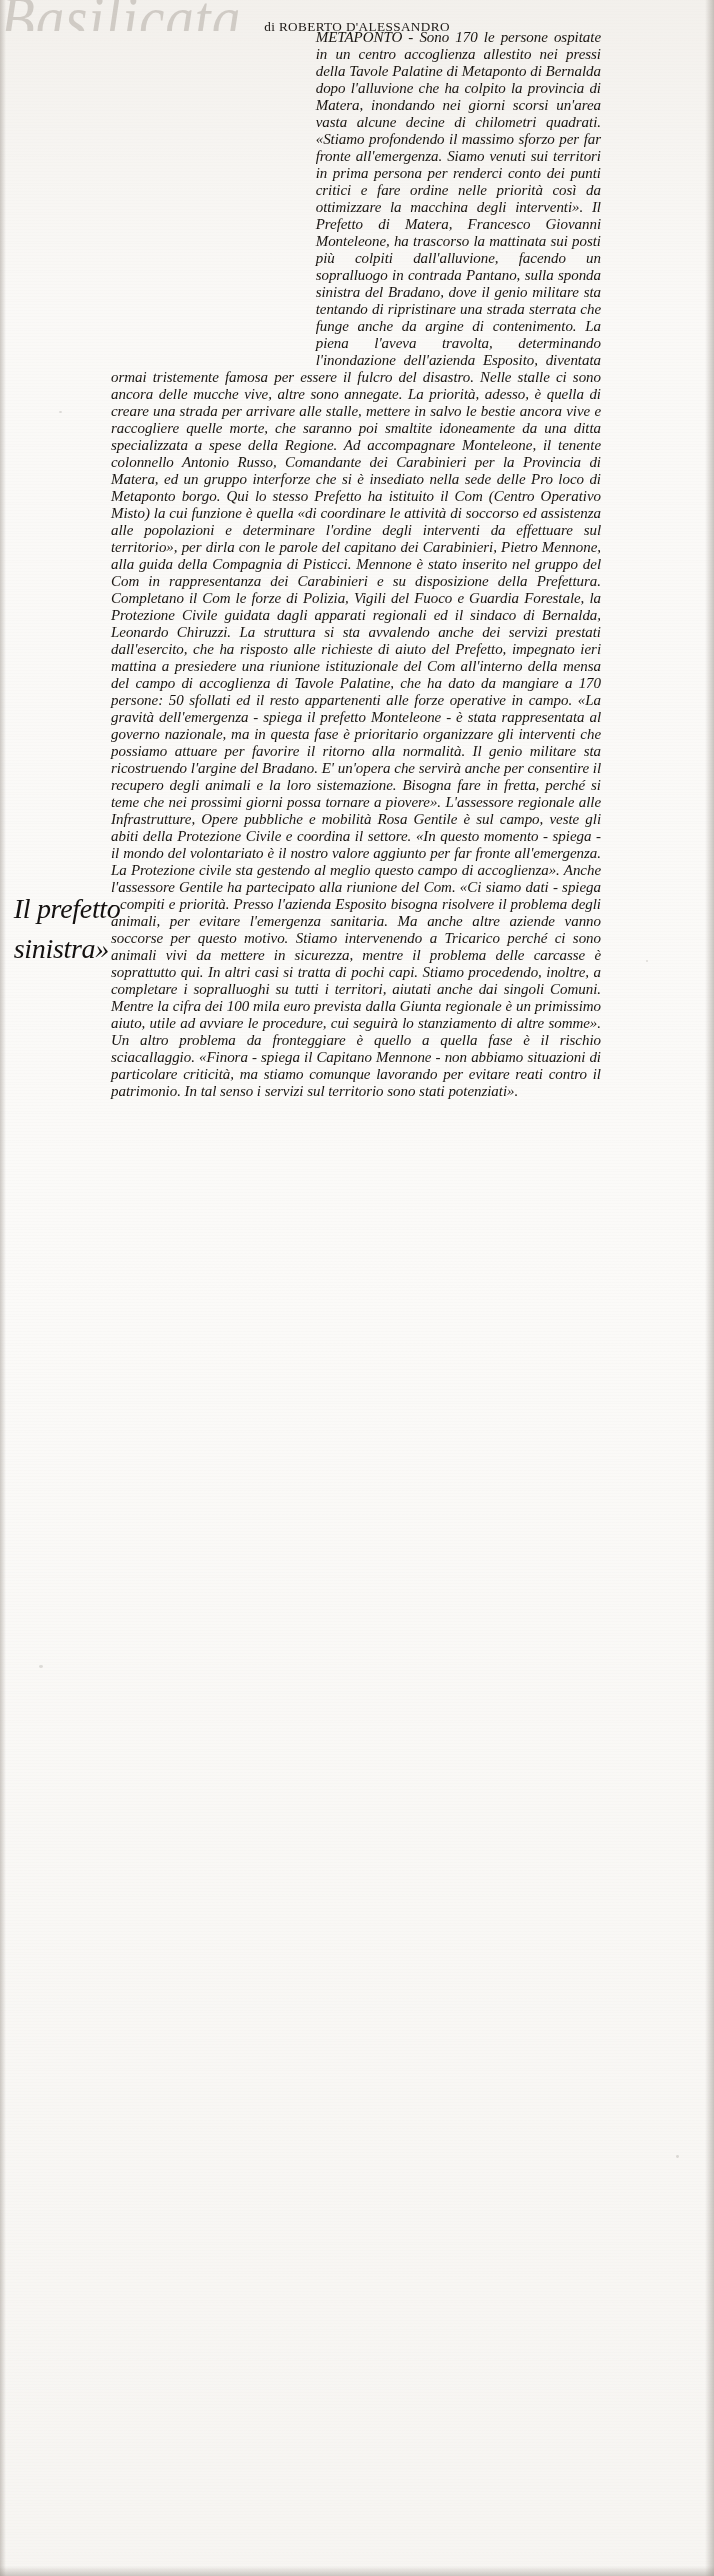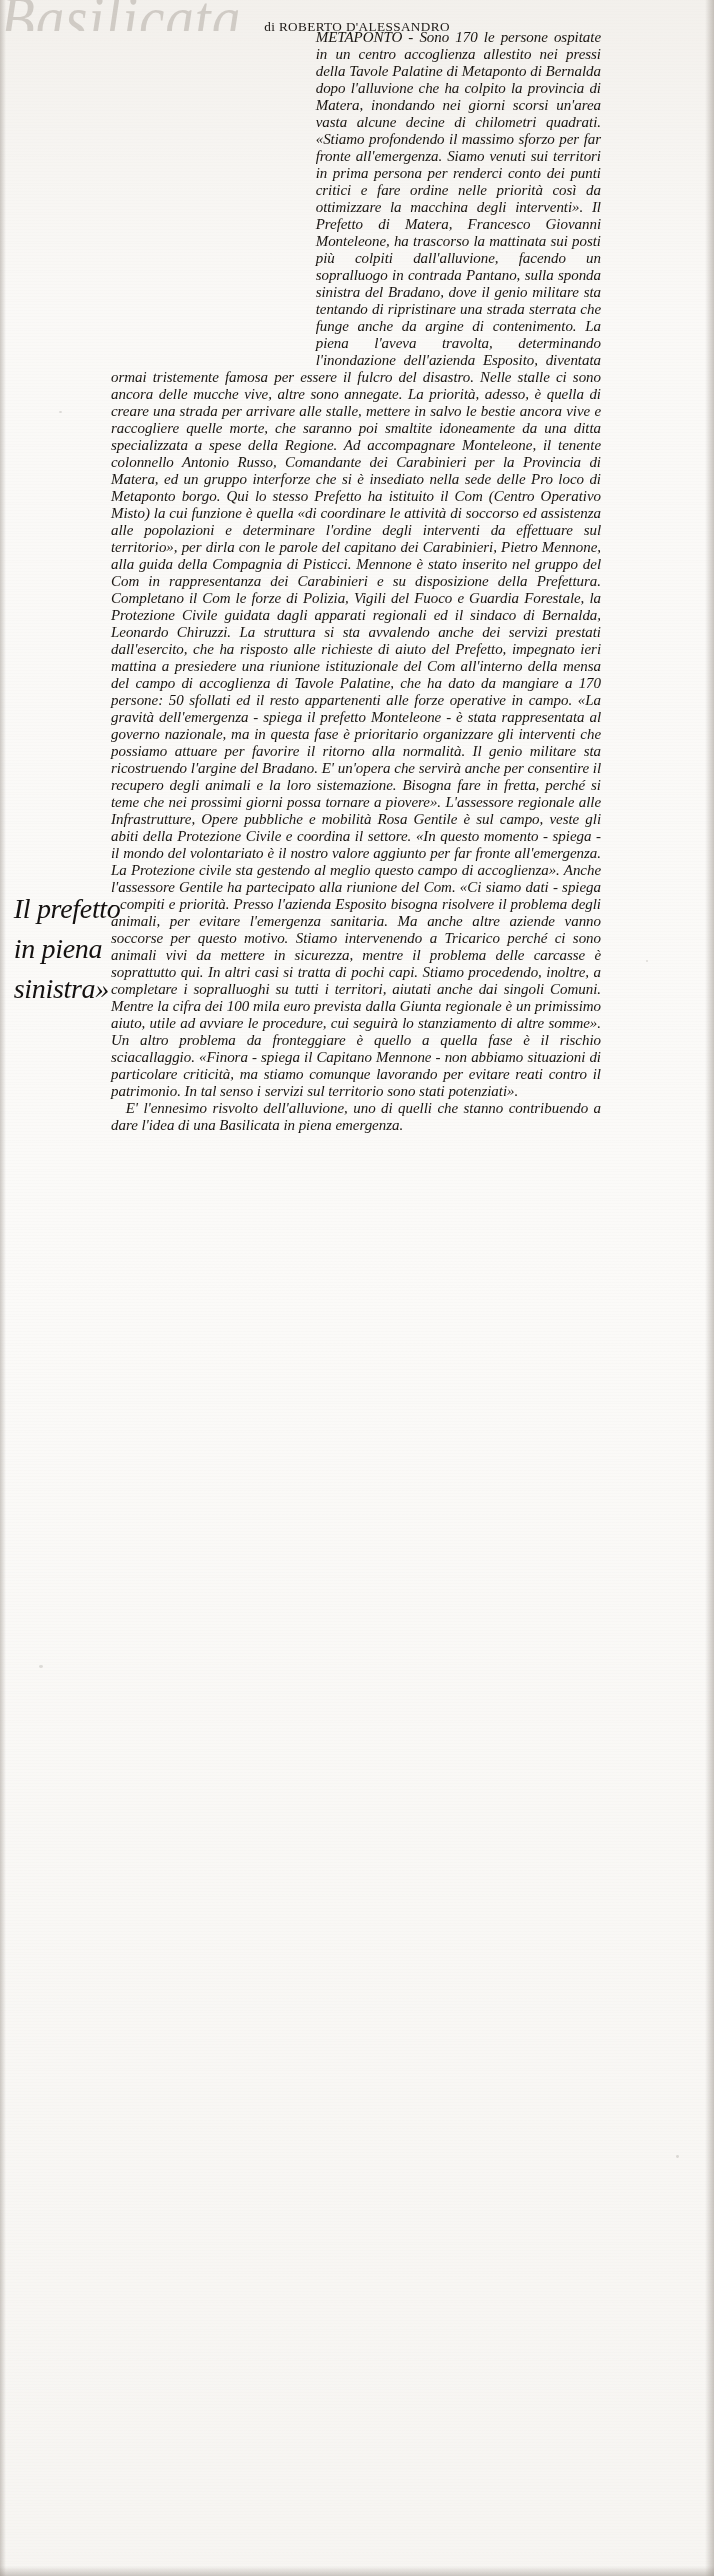--- a/index.html
+++ b/index.html
@@ -135,26 +135,24 @@
   <span>Basilicata</span>
 </div>
 
 <div class="byline">
   <span>di ROBERTO D'ALESSANDRO</span>
 </div>
 
 <div class="article">
   <div class="wrap-shape"></div>
   <p>METAPONTO - Sono 170 le persone ospitate in un centro accoglienza allestito nei pressi della Tavole Palatine di Metaponto di Bernalda dopo l'alluvione che ha colpito la provincia di Matera, inondando nei giorni scorsi un'area vasta alcune decine di chilometri quadrati. «Stiamo profondendo il massimo sforzo per far fronte all'emergenza. Siamo venuti sui territori in prima persona per renderci conto dei punti critici e fare ordine nelle priorità così da ottimizzare la macchina degli interventi». Il Prefetto di Matera, Francesco Giovanni Monteleone, ha trascorso la mattinata sui posti più colpiti dall'alluvione, facendo un sopralluogo in contrada Pantano, sulla sponda sinistra del Bradano, dove il genio militare sta tentando di ripristinare una strada sterrata che funge anche da argine di contenimento. La piena l'aveva travolta, determinando l'inondazione dell'azienda Esposito, diventata ormai tristemente famosa per essere il fulcro del disastro. Nelle stalle ci sono ancora delle mucche vive, altre sono annegate. La priorità, adesso, è quella di creare una strada per arrivare alle stalle, mettere in salvo le bestie ancora vive e raccogliere quelle morte, che saranno poi smaltite idoneamente da una ditta specializzata a spese della Regione. Ad accompagnare Monteleone, il tenente colonnello Antonio Russo, Comandante dei Carabinieri per la Provincia di Matera, ed un gruppo interforze che si è insediato nella sede delle Pro loco di Metaponto borgo. Qui lo stesso Prefetto ha istituito il Com (Centro Operativo Misto) la cui funzione è quella «di coordinare le attività di soccorso ed assistenza alle popolazioni e determinare l'ordine degli interventi da effettuare sul territorio», per dirla con le parole del capitano dei Carabinieri, Pietro Mennone, alla guida della Compagnia di Pisticci. Mennone è stato inserito nel gruppo del Com in rappresentanza dei Carabinieri e su disposizione della Prefettura. Completano il Com le forze di Polizia, Vigili del Fuoco e Guardia Forestale, la Protezione Civile guidata dagli apparati regionali ed il sindaco di Bernalda, Leonardo Chiruzzi. La struttura si sta avvalendo anche dei servizi prestati dall'esercito, che ha risposto alle richieste di aiuto del Prefetto, impegnato ieri mattina a presiedere una riunione istituzionale del Com all'interno della mensa del campo di accoglienza di Tavole Palatine, che ha dato da mangiare a 170 persone: 50 sfollati ed il resto appartenenti alle forze operative in campo. «La gravità dell'emergenza - spiega il prefetto Monteleone - è stata rappresentata al governo nazionale, ma in questa fase è prioritario organizzare gli interventi che possiamo attuare per favorire il ritorno alla normalità. Il genio militare sta ricostruendo l'argine del Bradano. E' un'opera che servirà anche per consentire il recupero degli animali e la loro sistemazione. Bisogna fare in fretta, perché si teme che nei prossimi giorni possa tornare a piovere». L'assessore regionale alle Infrastrutture, Opere pubbliche e mobilità Rosa Gentile è sul campo, veste gli abiti della Protezione Civile e coordina il settore. «In questo momento - spiega - il mondo del volontariato è il nostro valore aggiunto per far fronte all'emergenza. La Protezione civile sta gestendo al meglio questo campo di accoglienza». Anche l'assessore Gentile ha partecipato alla riunione del Com. «Ci siamo dati - spiega - compiti e priorità. Presso l'azienda Esposito bisogna risolvere il problema degli animali, per evitare l'emergenza sanitaria. Ma anche altre aziende vanno soccorse per questo motivo. Stiamo intervenendo a Tricarico perché ci sono animali vivi da mettere in sicurezza, mentre il problema delle carcasse è soprattutto qui. In altri casi si tratta di pochi capi. Stiamo procedendo, inoltre, a completare i sopralluoghi su tutti i territori, aiutati anche dai singoli Comuni. Mentre la cifra dei 100 mila euro prevista dalla Giunta regionale è un primissimo aiuto, utile ad avviare le procedure, cui seguirà lo stanziamento di altre somme». Un altro problema da fronteggiare è quello a quella fase è il rischio sciacallaggio. «Finora - spiega il Capitano Mennone - non abbiamo situazioni di particolare criticità, ma stiamo comunque lavorando per evitare reati contro il patrimonio. In tal senso i servizi sul territorio sono stati potenziati».</p>
-  <p class="indent">E' l'ennesimo risvolto dell'alluvione, uno di quelli che stanno contribuendo a dare l'idea di una Basilicata in piena emergenza.</p>
 </div>
 
 <div class="pullquote">
   <span class="l">Il prefetto</span>
-  <span class="l">in piena</span>
   <span class="l">sinistra»</span>
 </div>
 
 <div class="edge-left"></div>
 <div class="edge-right"></div>
 <div class="edge-bottom"></div>
 
 <div class="speck" style="left:59px; top:411px; width:2.9px; height:2px;"></div>
 <div class="speck" style="left:646px; top:960px; width:2px; height:2px;"></div>
 <div class="speck" style="left:39px; top:1665px; width:3.9px; height:2.9px;"></div>

